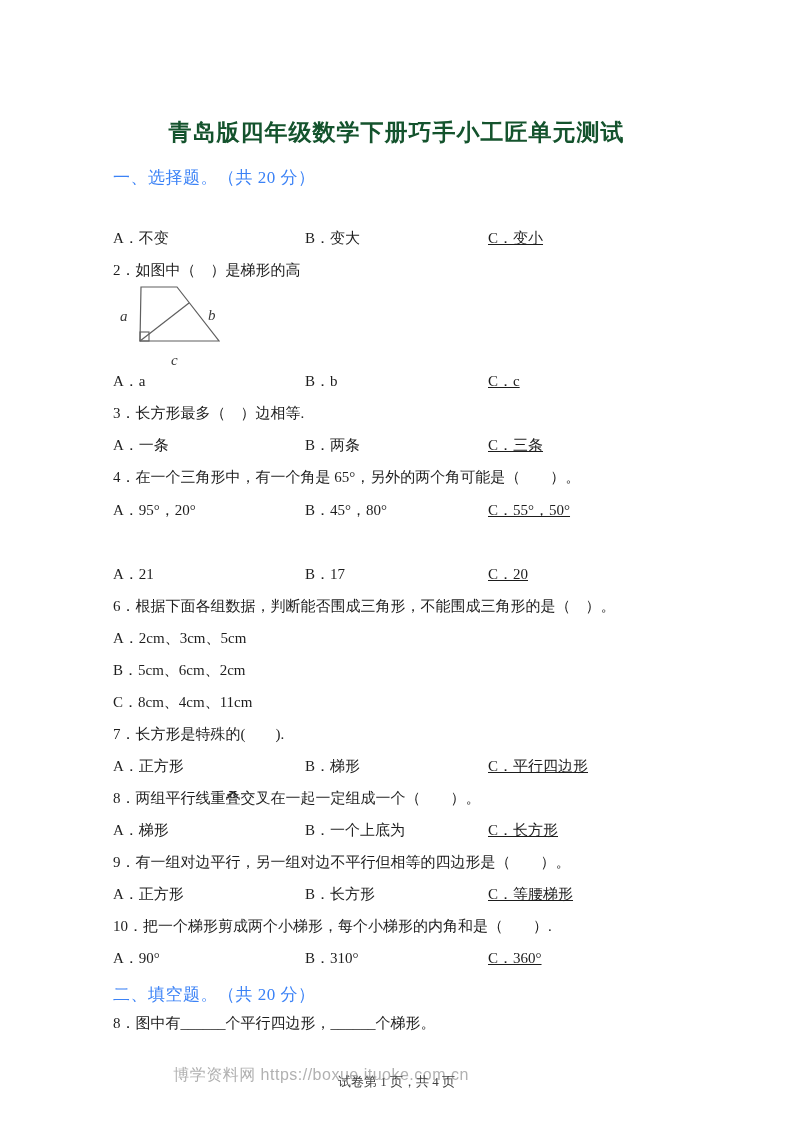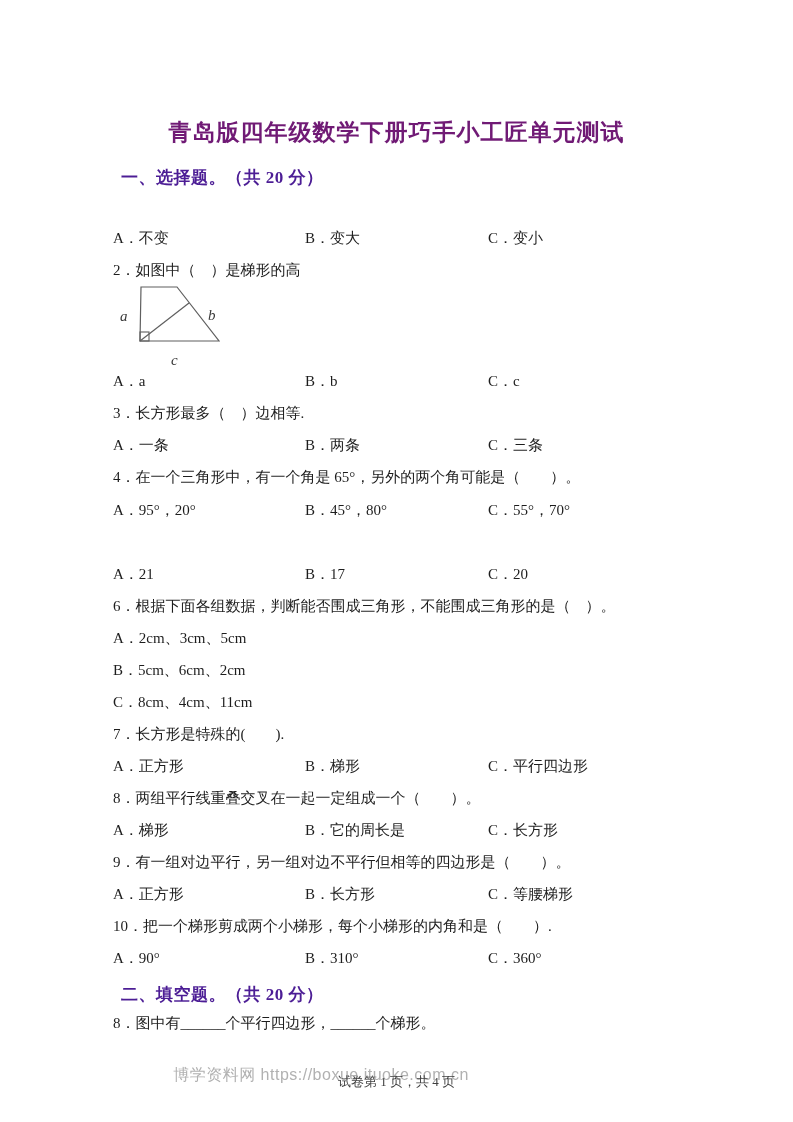--- a/index.html
+++ b/index.html
@@ -8,27 +8,27 @@
     width:793px;height:1122px;
     margin:0 auto;
     background:#ffffff;
     font-family:"Liberation Serif","DejaVu Serif",serif;
     color:#1d1d1d;
     font-size:15px;
     overflow:hidden;
   }
   .line{position:absolute;left:113px;white-space:nowrap;line-height:1.25;}
   .center{left:0;width:793px;text-align:center;}
-  .title{font-size:23px;font-weight:700;letter-spacing:1px;color:#701a75;}
-  .heading{font-size:17px;font-weight:700;color:#4c1d95;letter-spacing:0.5px;margin-left:8px;}
+  .title{font-size:23px;font-weight:700;letter-spacing:1px;color:#14532d;}
+  .heading{font-size:17px;font-weight:400;color:#3b82f6;letter-spacing:0.5px;}
   .optrow{left:0;top:0;width:778px;height:22px;}
   .optrow span{position:absolute;white-space:nowrap;}
   .c1{left:113px;}
   .c2{left:305px;}
-  .c3{left:488px;}
+  .c3{left:488px;text-decoration:underline;}
   .figure{position:absolute;left:112px;top:280px;width:118px;height:92px;}
   .figure svg{display:block;}
   .fig-label{font-style:italic;font-size:15px;fill:#3a3a3a;font-family:"Liberation Serif","DejaVu Serif",serif;}
   .watermark{
     position:absolute;left:0;top:1065px;width:642px;text-align:center;
     font-family:"Liberation Sans","DejaVu Sans",sans-serif;
     font-size:16px;color:#b1b1b1;letter-spacing:0.5px;z-index:1;
   }
   .footer{
     position:absolute;left:0;top:1073px;width:793px;text-align:center;
@@ -73,21 +73,21 @@
   <div class="line optrow" style="top:436px">
     <span class="c1">A．一条</span>
     <span class="c2">B．两条</span>
     <span class="c3">C．三条</span>
   </div>
 
   <div class="line" style="top:468px">4．在一个三角形中，有一个角是 65°，另外的两个角可能是（　　）。</div>
   <div class="line optrow" style="top:501px">
     <span class="c1">A．95°，20°</span>
     <span class="c2">B．45°，80°</span>
-    <span class="c3">C．55°，70°</span>
+    <span class="c3">C．55°，50°</span>
   </div>
 
   <div class="line optrow" style="top:565px">
     <span class="c1">A．21</span>
     <span class="c2">B．17</span>
     <span class="c3">C．20</span>
   </div>
 
   <div class="line" style="top:597px">6．根据下面各组数据，判断能否围成三角形，不能围成三角形的是（　）。</div>
   <div class="line" style="top:629px">A．2cm、3cm、5cm</div>
@@ -97,21 +97,21 @@
   <div class="line" style="top:725px">7．长方形是特殊的(　　).</div>
   <div class="line optrow" style="top:757px">
     <span class="c1">A．正方形</span>
     <span class="c2">B．梯形</span>
     <span class="c3">C．平行四边形</span>
   </div>
 
   <div class="line" style="top:789px">8．两组平行线重叠交叉在一起一定组成一个（　　）。</div>
   <div class="line optrow" style="top:821px">
     <span class="c1">A．梯形</span>
-    <span class="c2">B．它的周长是</span>
+    <span class="c2">B．一个上底为</span>
     <span class="c3">C．长方形</span>
   </div>
 
   <div class="line" style="top:853px">9．有一组对边平行，另一组对边不平行但相等的四边形是（　　）。</div>
   <div class="line optrow" style="top:885px">
     <span class="c1">A．正方形</span>
     <span class="c2">B．长方形</span>
     <span class="c3">C．等腰梯形</span>
   </div>
 

